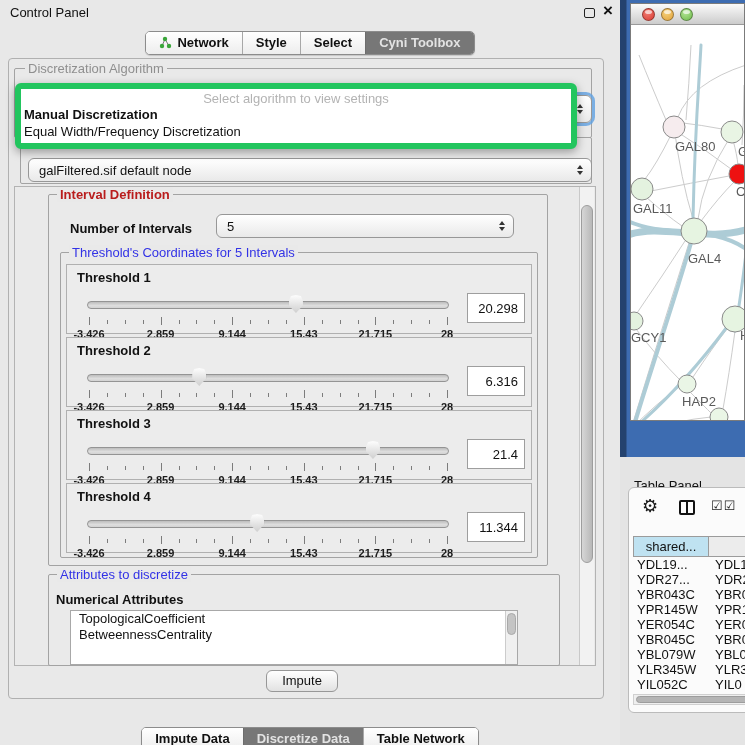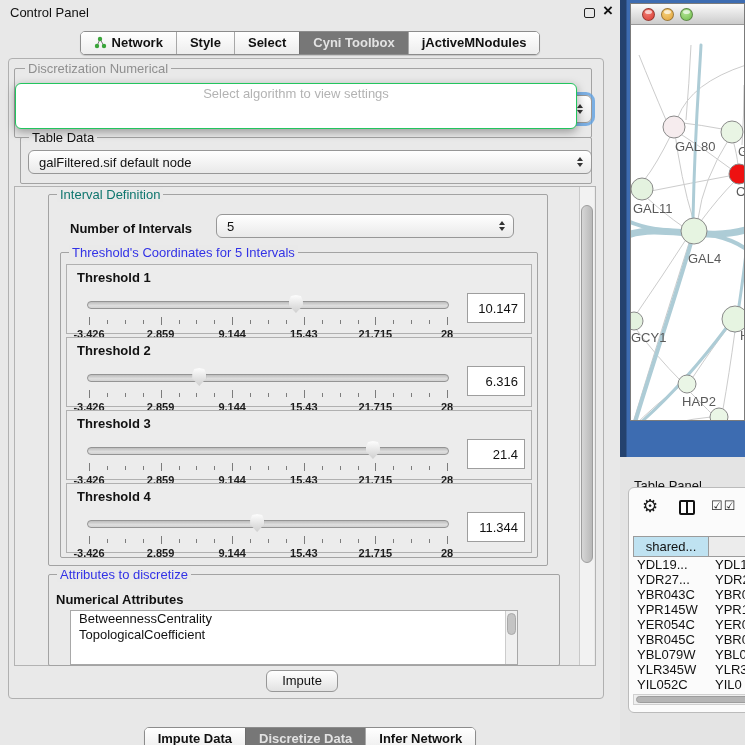--- a/index.html
+++ b/index.html
@@ -26,36 +26,36 @@
   .main-panel { position:absolute; left:8px; top:58px; width:596px; height:641px;
                 border:1px solid #b0b0b0; border-radius:4px; background:#e9e9e9; }
 
   .groupbox { position:absolute; border:1px solid #a3a3a3; border-radius:2px; }
   .groupbox .gtitle { position:absolute; top:-8px; left:8px; background:#e9e9e9; padding:0 3px; font-size:13px; }
 
   .g-disc  { left:14px; top:68px; width:578px; height:70px; z-index:1; }
   .g-disc .gtitle { color:#8f8f8f; left:10px; }
   .g-table { left:20px; top:137px; width:572px; height:47px; z-index:1; }
   .g-interval { left:48px; top:194px; width:500px; height:372px; }
-  .g-interval > .gtitle { color:#0f766e; }
+  .g-interval > .gtitle { color:#b91c1c;font-weight:bold; }
   .g-thresh { left:60px; top:252px; width:478px; height:306px; }
   .g-thresh > .gtitle, .g-attr > .gtitle { color:#3232e6; }
   .g-attr { left:48px; top:574px; width:512px; height:92px; }
 
   .combo { position:absolute; height:24px; border:1px solid #979797; border-radius:6px;
            background:linear-gradient(#ffffff,#e9e9e9); display:flex; align-items:center; z-index:2;}
   .combo .cv { padding-left:10px; }
   .stepper { position:absolute; right:8px; top:50%; transform:translateY(-50%); display:flex; flex-direction:column; gap:2px; }
   .stepper i { width:0; height:0; border-left:3.5px solid transparent; border-right:3.5px solid transparent; }
   .stepper .up { border-bottom:4px solid #333; } .stepper .dn { border-top:4px solid #333; }
   .combo-focused { left:250px; top:95px; width:342px; height:28px; z-index:2;
                    box-shadow:0 0 0 3px rgba(95,160,225,.8); }
 
-  .algo-popup { position:absolute; left:15px; top:83px; width:562px; height:46px; z-index:3;
-                background:#fff; border:1px solid #22c55e; border-radius:6px;
+  .algo-popup { position:absolute; left:15px; top:83px; width:562px; height:66px; z-index:3;
+                background:#fff; border:6px solid #22c55e; border-radius:6px;
                 box-shadow:0 3px 10px rgba(0,0,0,.35); overflow:hidden; }
   .algo-popup .hint { text-align:center; color:#b3b3b3; padding-top:2px; }
   .algo-popup .item { padding-left:3px; line-height:17px; }
   .algo-popup .item.bold { font-weight:bold; }
 
   .scrollpane { position:absolute; left:14px; top:186px; width:582px; height:480px;
                 border:1px solid #b3b3b3; background:#eaeaea; }
   .vsb { position:absolute; left:579px; top:187px; width:15px; height:478px;
          background:#f2f2f2; border-left:1px solid #c9c9c9; z-index:2;}
   .vsb .vthumb { position:absolute; left:1px; top:18px; width:12px; height:358px; border-radius:6px;
@@ -150,47 +150,46 @@
       </span>
       <span class="seg">
           <span>Style</span>
         </span>
       <span class="seg">
           <span>Select</span>
         </span>
       <span class="seg selected">
           <span>Cyni Toolbox</span>
         </span>
-      <span class="seg">
-          <span>jActiveMNodules</span>
-        </span>
     </div>
   </div>
 
   <div class="main-panel"></div>
 
   <div class="groupbox g-disc">
-    <span class="gtitle">Discretization Numerical</span>
+    <span class="gtitle">Discretization Algorithm</span>
   </div>
 
   <div class="combo combo-focused">
     <span class="stepper">
         <i class="up"></i>
         <i class="dn"></i>
       </span>
   </div>
 
   <div class="algo-popup">
     <div class="hint">Select algorithm to view settings</div>
+    <div class="item bold">Manual Discretization</div>
+    <div class="item">Equal Width/Frequency Discretization</div>
   </div>
 
   <div class="groupbox g-table">
     <span class="gtitle">Table Data</span>
   </div>
-  <div class="combo" style="left:28px;top:150px;width:564px;">
+  <div class="combo" style="left:28px;top:158px;width:564px;">
     <span class="cv">galFiltered.sif default node</span>
     <span class="stepper">
         <i class="up"></i>
         <i class="dn"></i>
       </span>
   </div>
 
   <div class="scrollpane"></div>
   <div class="vsb">
       <div class="vthumb"></div>
@@ -242,21 +241,21 @@
           </div>
         <div class="tick-labels">
             <span style="left: 0%;">-3.426</span>
             <span style="left: 20%;">2.859</span>
             <span style="left: 40%;">9.144</span>
             <span style="left: 60%;">15.43</span>
             <span style="left: 80%;">21.715</span>
             <span style="left: 100%;">28</span>
           </div>
       </div>
-      <div class="t-value">10.147</div>
+      <div class="t-value">20.298</div>
     </div>
 
     <div class="t-row">
       <span class="t-label">Threshold 2</span>
       <div class="slider-wrap">
         <div class="track"></div>
         <div class="thumb" style="left: calc(31% - 7px);"></div>
         <div class="ticks">
             <span class="tick major" style="left: 0%;"></span>
             <span class="tick" style="left: 5%;"></span>
@@ -372,40 +371,40 @@
       <div class="t-value">11.344</div>
     </div>
   </div>
 
   <div class="groupbox g-attr">
     <span class="gtitle">Attributes to discretize</span>
   </div>
   <span class="lbl-bold" style="left:56px;top:592px;">Numerical Attributes</span>
   <div class="listbox">
     <div id="attr-items">
+        <div class="list-item">TopologicalCoefficient</div>
         <div class="list-item">BetweennessCentrality</div>
-        <div class="list-item">TopologicalCoefficient</div>
       </div>
     <div class="list-vsb">
         <div class="vthumb"></div>
       </div>
   </div>
 
   <div class="apply-btn">Impute</div>
 
   <div class="segline bottom-tabs">
     <div class="seg-group">
       <span class="seg">
           <span>Impute Data</span>
         </span>
       <span class="seg selected">
           <span>Discretize Data</span>
         </span>
       <span class="seg">
-          <span>Infer Network</span>
+          <span>Table Network</span>
         </span>
     </div>
   </div>
 
   <div class="blue-area"></div>
 
   <div class="net-window">
     <div class="net-titlebar">
       <span class="light red"></span>
       <span class="light yellow"></span>

